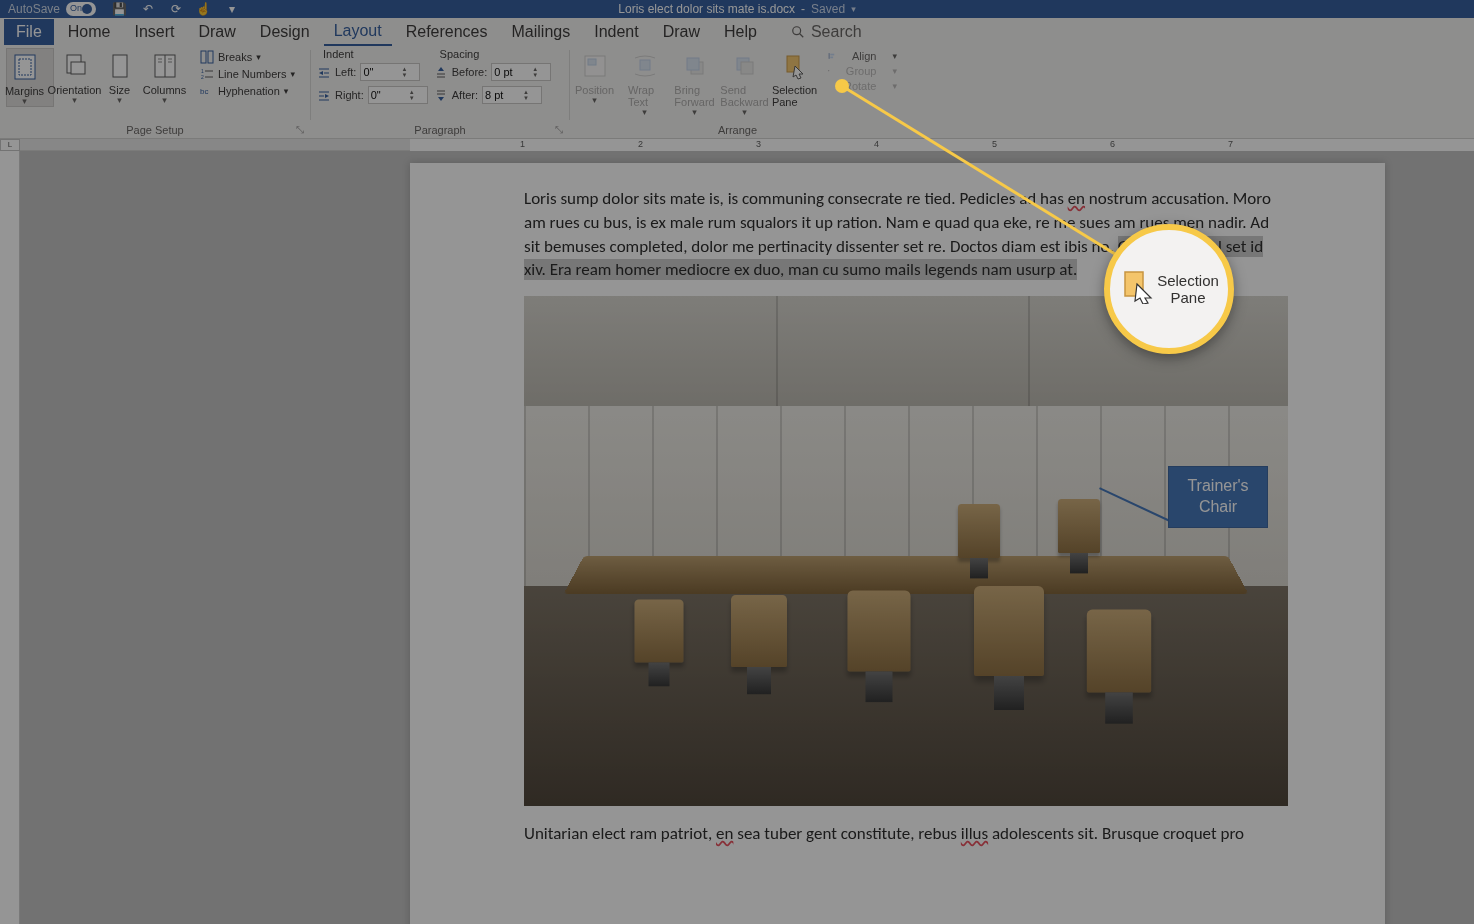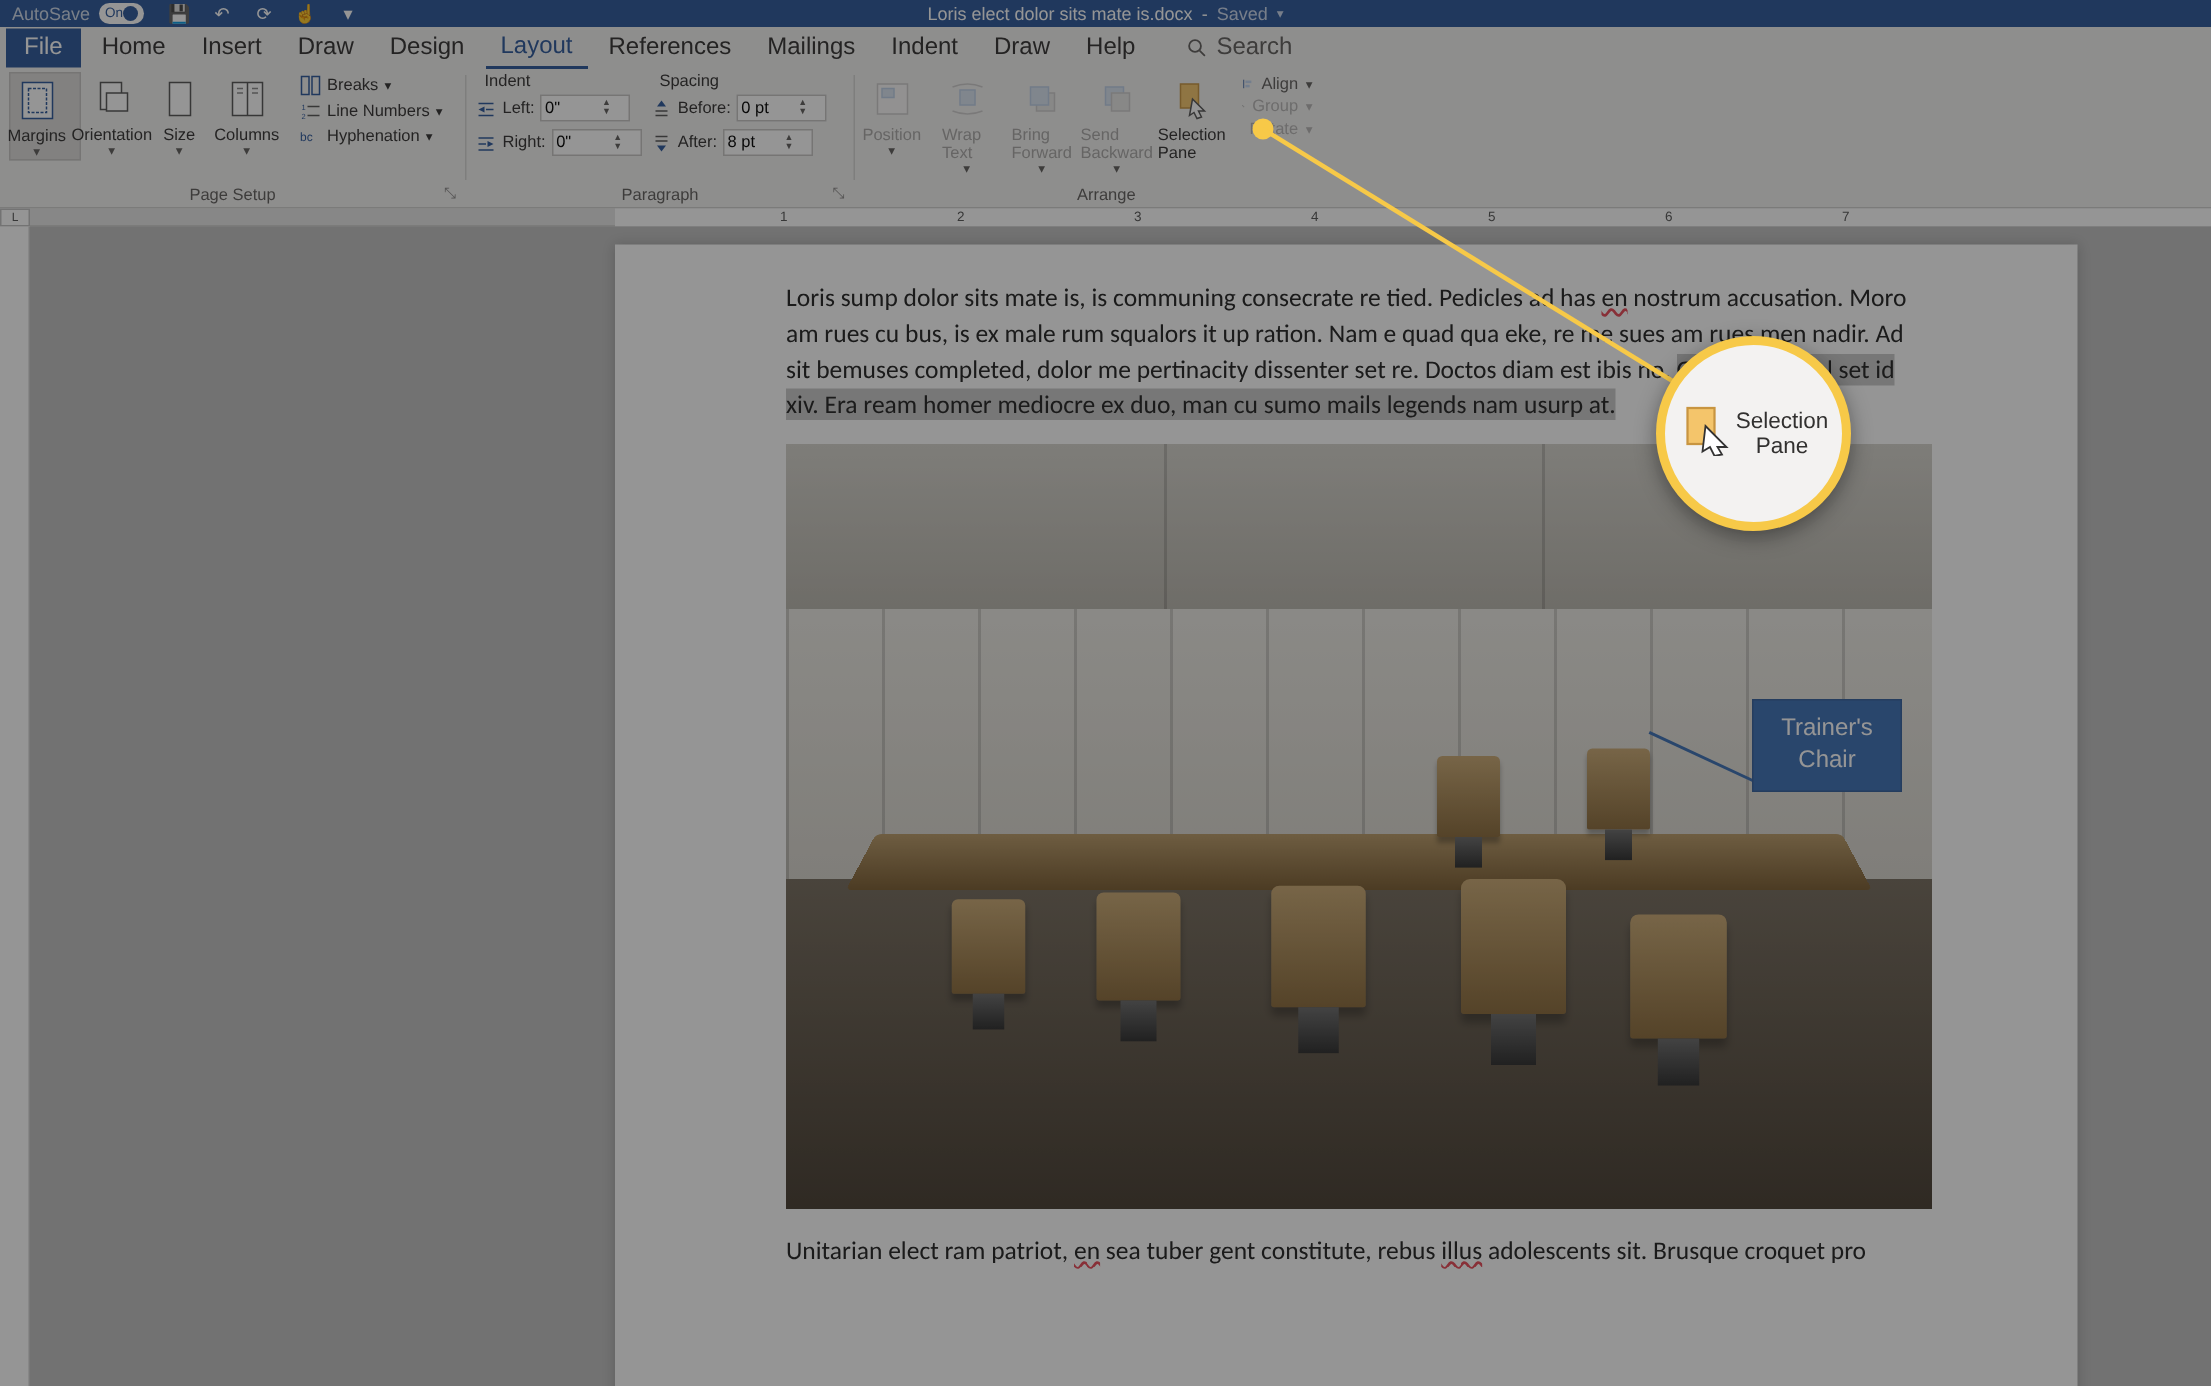--- a/index.html
+++ b/index.html
@@ -96,21 +96,21 @@
   }
   .spin input { border:none; width:36px; font-size:11px; outline:none; }
   .spin .arrows { display:flex; flex-direction:column; font-size:6px; line-height:6px; color:#605e5c; }
   .dlg-launcher {
     position:absolute; right:2px; bottom:2px;
     width:12px; height:12px; font-size:10px; color:#8b8a89; cursor:default;
   }
   .arrange-btn { color:#a9a8a7; }
   .arrange-btn .icon { opacity:0.5; }
   .mini-col { display:flex; flex-direction:column; gap:3px; padding:2px 2px; }
-  .mini-item { display:flex; align-items:center; gap:5px; font-size:11px; color:#605e5c; cursor:default; white-space:nowrap; }
+  .mini-item { display:flex; align-items:center; gap:16px; font-size:11px; color:#605e5c; cursor:default; white-space:nowrap; }
   .mini-item.disabled { color:#b6b5b4; }
   
   .rulerbar {
     height:12px;
     background:#e6e6e6;
     position:relative;
     border-bottom:1px solid #d0cfce;
   }
   .ruler-corner {
     position:absolute; left:0; top:0; width:20px; height:12px;

